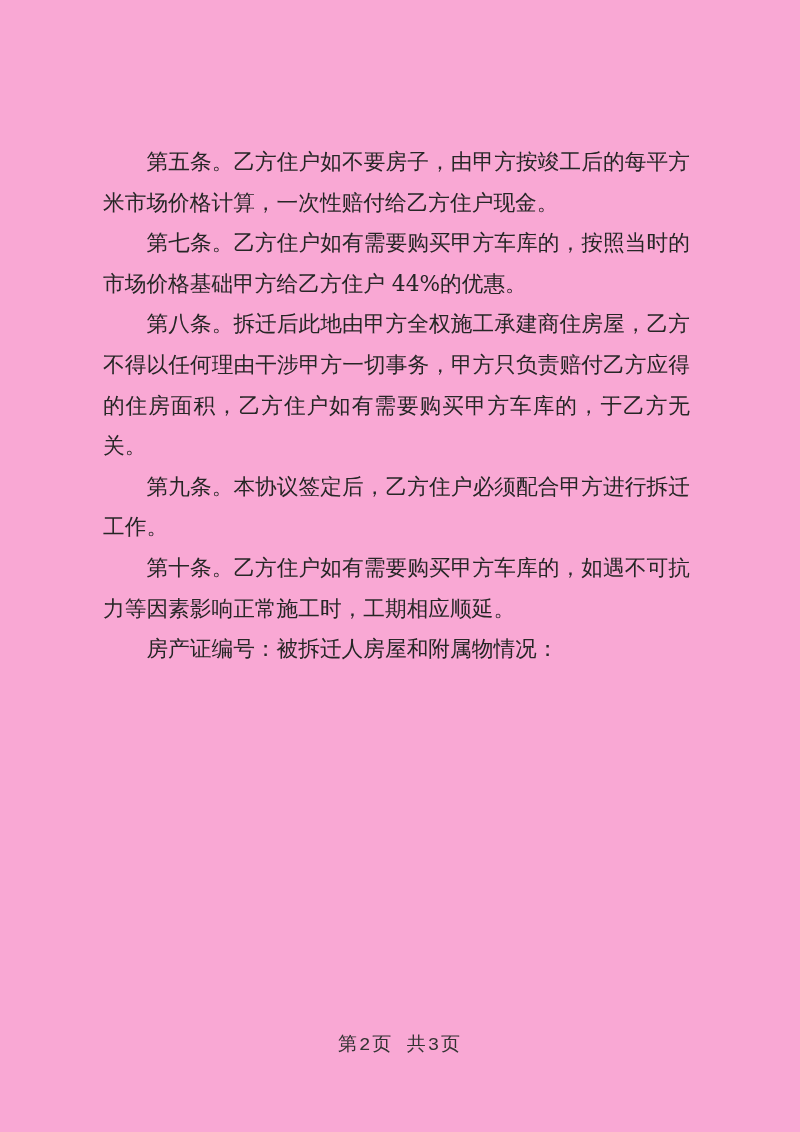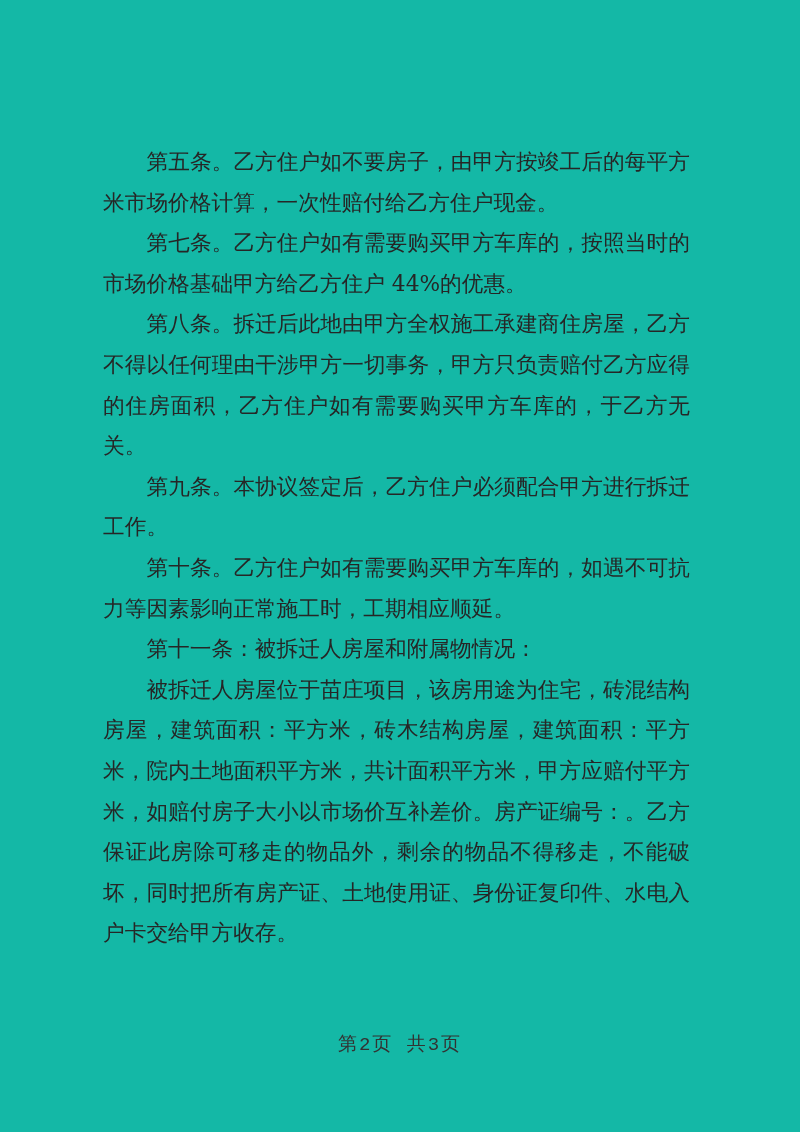--- a/index.html
+++ b/index.html
@@ -10,21 +10,21 @@
     width: 800px;
     height: 1132px;
     background: #ffffff;
     position: relative;
     overflow: hidden;
     font-family: "DejaVu Serif", serif;
   }
   .doc-page {
     position: absolute;
     inset: 0;
-    background: #14b8a6;
+    background: #f9a8d4;
   }
   .doc-content {
     position: absolute;
     left: 103px;
     top: 142px;
     width: 587px;
   }
   .doc-content p {
     margin: 0;
     padding: 0;
@@ -55,19 +55,18 @@
 <body>
 
 <div class="doc-page">
 
   <div class="doc-content">
     <p>第五条。乙方住户如不要房子，由甲方按竣工后的每平方米市场价格计算，一次性赔付给乙方住户现金。</p>
     <p>第七条。乙方住户如有需要购买甲方车库的，按照当时的市场价格基础甲方给乙方住户 44%的优惠。</p>
     <p>第八条。拆迁后此地由甲方全权施工承建商住房屋，乙方不得以任何理由干涉甲方一切事务，甲方只负责赔付乙方应得的住房面积，乙方住户如有需要购买甲方车库的，于乙方无关。</p>
     <p>第九条。本协议签定后，乙方住户必须配合甲方进行拆迁工作。</p>
     <p>第十条。乙方住户如有需要购买甲方车库的，如遇不可抗力等因素影响正常施工时，工期相应顺延。</p>
-    <p>第十一条：被拆迁人房屋和附属物情况：</p>
-    <p>被拆迁人房屋位于苗庄项目，该房用途为住宅，砖混结构房屋，建筑面积：平方米，砖木结构房屋，建筑面积：平方米，院内土地面积平方米，共计面积平方米，甲方应赔付平方米，如赔付房子大小以市场价互补差价。房产证编号：。乙方保证此房除可移走的物品外，剩余的物品不得移走，不能破坏，同时把所有房产证、土地使用证、身份证复印件、水电入户卡交给甲方收存。</p>
+    <p>房产证编号：被拆迁人房屋和附属物情况：</p>
   </div>
 
   <div class="doc-footer">第2页 共3页</div>
 
 </div>
 
 </body></html>

